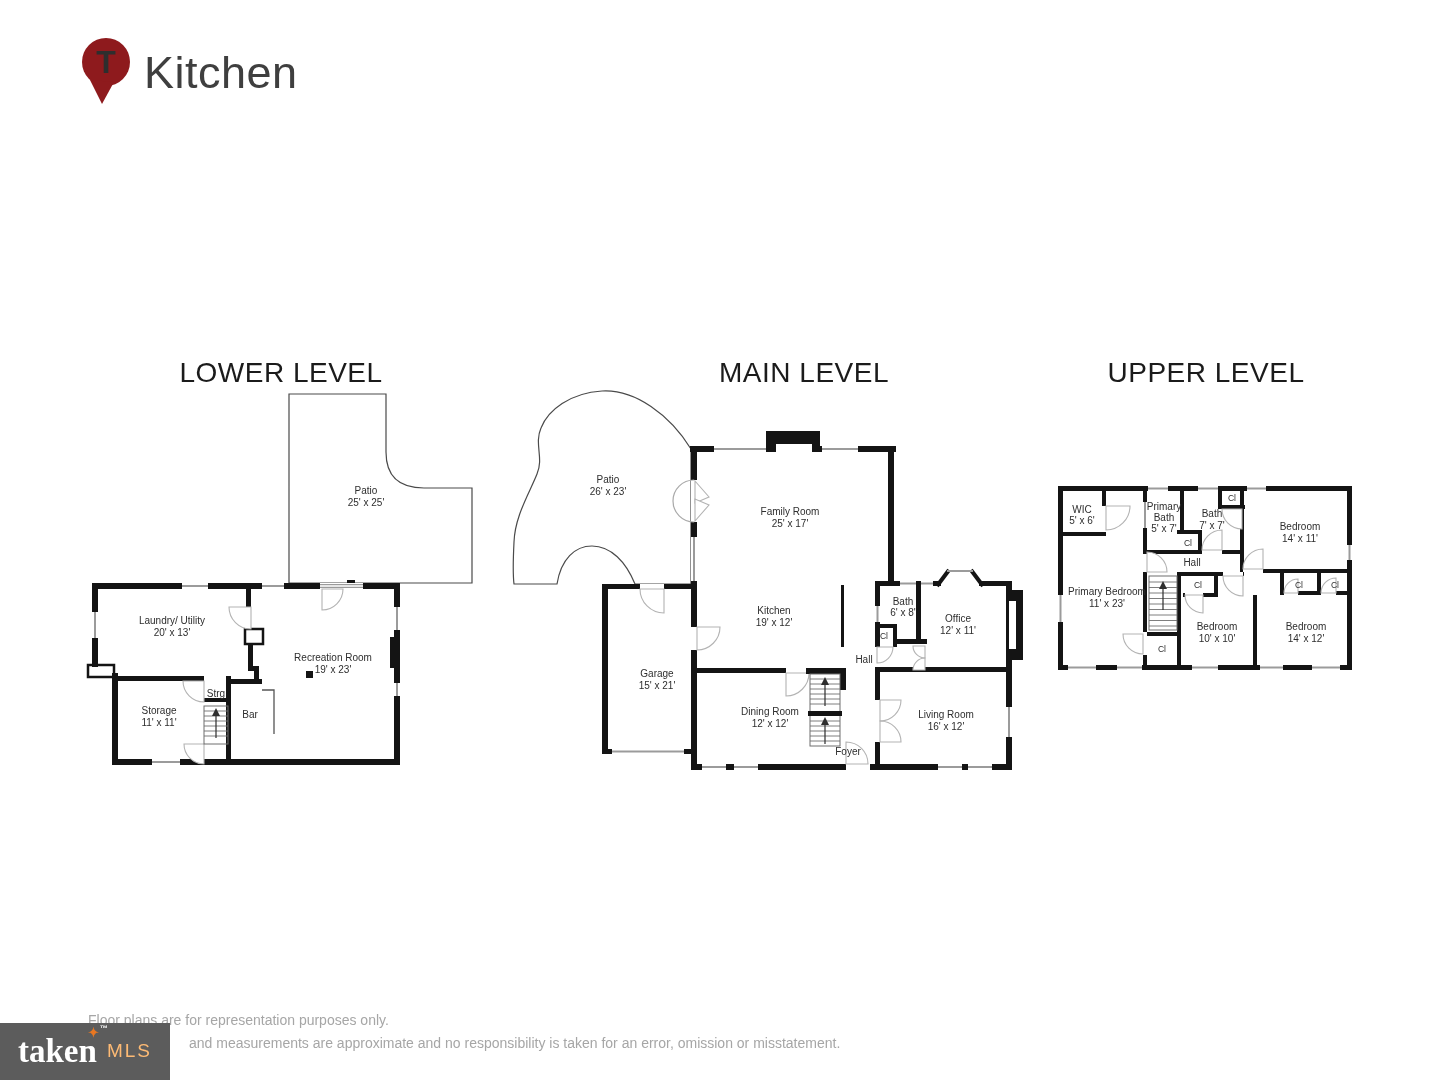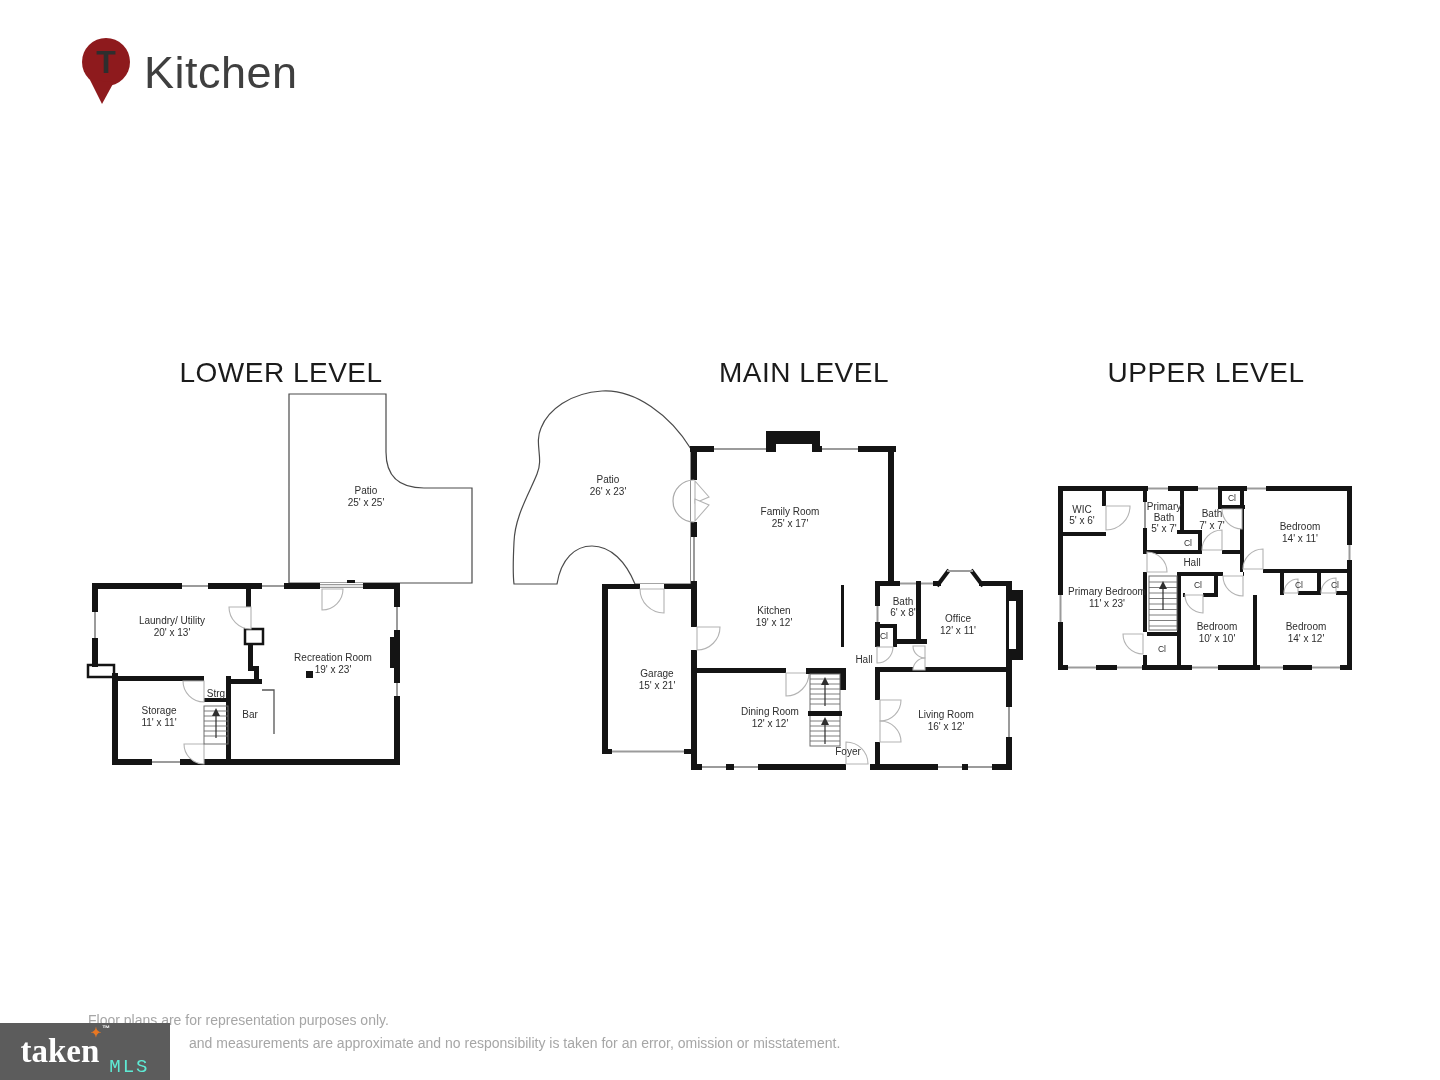--- a/index.html
+++ b/index.html
@@ -32,22 +32,22 @@
   .cl{font-size:8.5px;text-anchor:middle;}
   
   .disc{position:absolute;color:#a6a6a6;font-size:14px;white-space:nowrap;}
   #disc1{left:88px;top:1012px;} #disc2{left:173px;top:1035px;margin-left:16px;}
   .mls-box{position:absolute;left:0;top:1023px;width:170px;height:57px;background:#5c5c5c;
            display:flex;align-items:center;justify-content:center;z-index:5;}
   .mls-brand{position:relative;color:#ffffff;font-family:"Liberation Serif",serif;
              font-weight:700;font-size:33px;line-height:1;}
   .mls-star{position:absolute;right:-2px;top:-9px;color:#e87722;font-size:13px;font-family:"Liberation Sans",sans-serif;}
   .mls-tm{position:absolute;right:-11px;top:-10px;color:#ffffff;font-size:8px;font-family:"Liberation Sans",sans-serif;}
-  .mls-suffix{color:#5eead4;font-size:19px;letter-spacing:2px;margin-left:10px;align-self:flex-end;
-              padding-bottom:2px;font-family:Liberation Mono, monospace;}
+  .mls-suffix{color:#fdba74;font-size:19px;letter-spacing:2px;margin-left:10px;align-self:flex-end;
+              padding-bottom:18px;font-family:Liberation Sans, sans-serif;}
 </style>
 </head>
 <body>
 
 <div id="canvas">
 
   <div class="brand">
     <svg width="56" height="72" viewBox="0 0 56 72">
       <circle cx="26" cy="26" r="24" fill="#8e1a1d"></circle>
       <polygon points="10,44 22,68 34,46" fill="#8e1a1d"></polygon>

